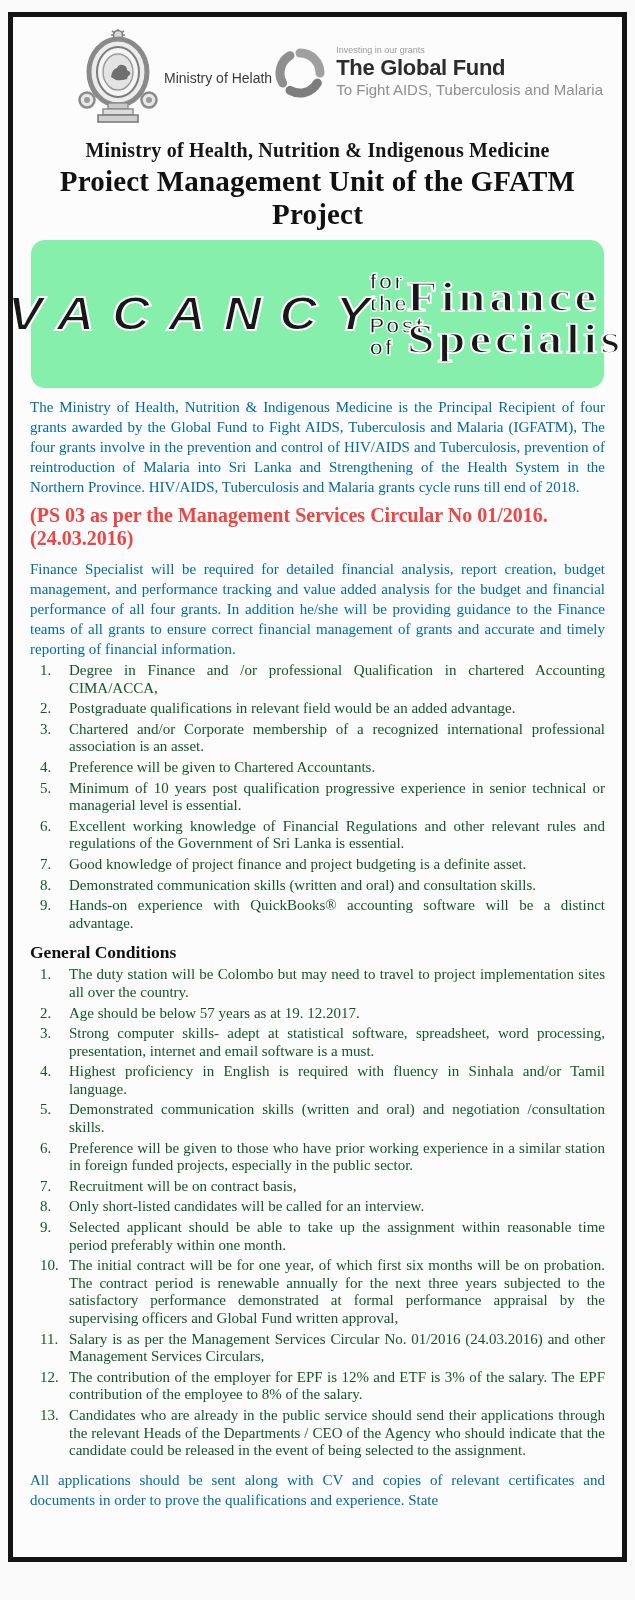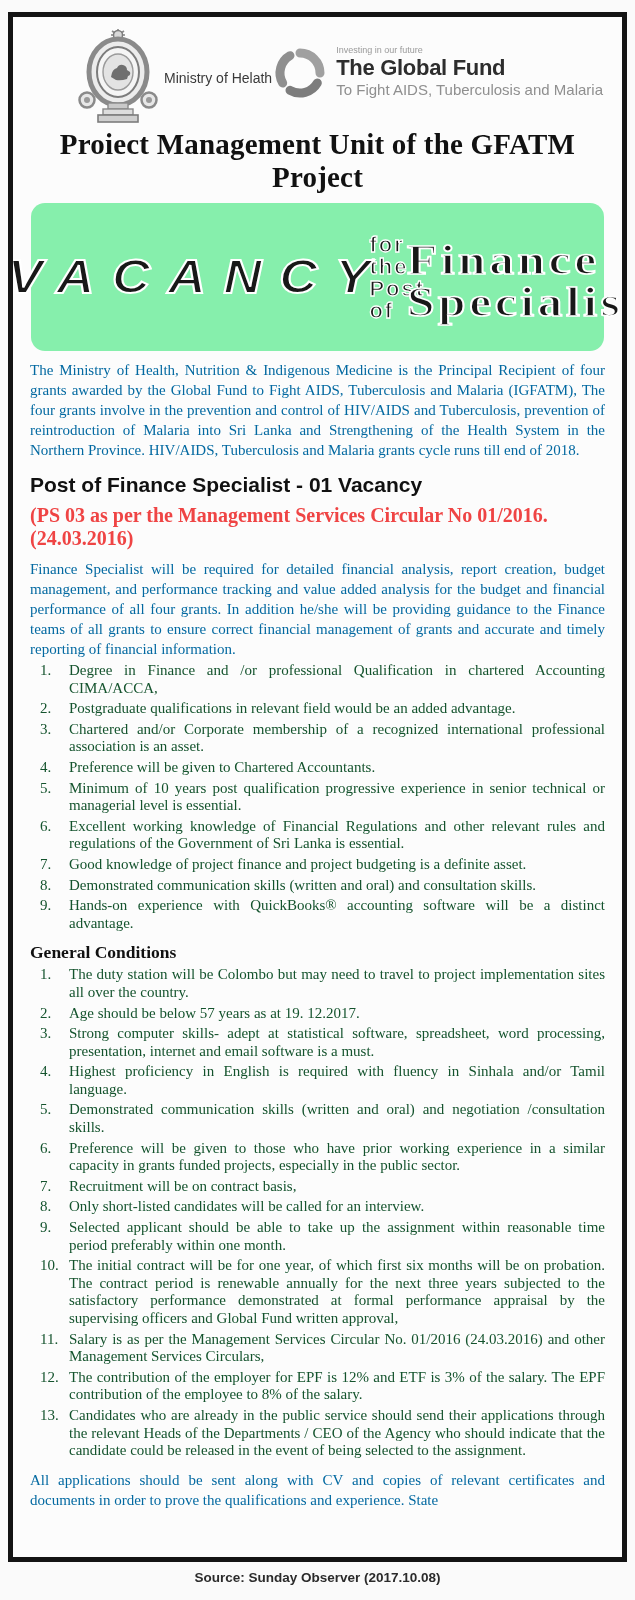--- a/index.html
+++ b/index.html
@@ -114,38 +114,38 @@
               <g transform="rotate(120 28 28)">
                   <path d="M28 8 A20 20 0 0 1 48 28" stroke="#7d7d7d" stroke-width="9"></path>
                 </g>
               <g transform="rotate(240 28 28)">
                   <path d="M28 8 A20 20 0 0 1 48 28" stroke="#8f8f8f" stroke-width="9"></path>
                 </g>
             </g>
           </svg>
         </span>
         <div class="gf-text">
-          <span class="gf-tagline-top">Investing in our future</span>
+          <span class="gf-tagline-top">Investing in our grants</span>
           <span class="gf-name">The Global Fund</span>
           <span class="gf-tagline-bottom">To Fight AIDS, Tuberculosis and Malaria</span>
         </div>
       </div>
     </div>
 
+    <div class="title1">Ministry of Health, Nutrition &amp; Indigenous Medicine</div>
     <div class="title2">Proiect Management Unit of the GFATM Project</div>
 
     <div class="banner">
       <div class="banner-line1">VACANCY</div>
       <div class="banner-line2">for the Post of</div>
       <div class="banner-line3">Finance Specialist</div>
     </div>
 
     <p class="para">The Ministry of Health, Nutrition &amp; Indigenous Medicine is the Principal Recipient of four grants awarded by the Global Fund to Fight AIDS, Tuberculosis and Malaria (IGFATM), The four grants involve in the prevention and control of HIV/AIDS and Tuberculosis, prevention of reintroduction of Malaria into Sri Lanka and Strengthening of the Health System in the Northern Province. HIV/AIDS, Tuberculosis and Malaria grants cycle runs till end of 2018.</p>
 
-    <div class="post-heading">Post of Finance Specialist - 01 Vacancy</div>
     <div class="post-sub">(PS 03 as per the Management Services Circular No 01/2016. (24.03.2016)</div>
     <p class="para">Finance Specialist will be required for detailed financial analysis, report creation, budget management, and performance tracking and value added analysis for the budget and financial performance of all four grants. In addition he/she will be providing guidance to the Finance teams of all grants to ensure correct financial management of grants and accurate and timely reporting of financial information.</p>
 
     <ol class="num-list">
       <li>Degree in Finance and /or professional Qualification in chartered Accounting CIMA/ACCA,</li>
       <li>Postgraduate qualifications in relevant field would be an added advantage.</li>
       <li>Chartered and/or Corporate membership of a recognized international professional association is an asset.</li>
       <li>Preference will be given to Chartered Accountants.</li>
       <li>Minimum of 10 years post qualification progressive experience in senior technical or managerial level is essential.</li>
       <li>Excellent working knowledge of Financial Regulations and other relevant rules and regulations of the Government of Sri Lanka is essential.</li>
@@ -154,28 +154,27 @@
       <li>Hands-on experience with QuickBooks® accounting software will be a distinct advantage.</li>
     </ol>
 
     <div class="section-heading">General Conditions</div>
     <ol class="num-list">
       <li>The duty station will be Colombo but may need to travel to project implementation sites all over the country.</li>
       <li>Age should be below 57 years as at 19. 12.2017.</li>
       <li>Strong computer skills- adept at statistical software, spreadsheet, word processing, presentation, internet and email software is a must.</li>
       <li>Highest proficiency in English is required with fluency in Sinhala and/or Tamil language.</li>
       <li>Demonstrated communication skills (written and oral) and negotiation /consultation skills.</li>
-      <li>Preference will be given to those who have prior working experience in a similar capacity in grants funded projects, especially in the public sector.</li>
+      <li>Preference will be given to those who have prior working experience in a similar station in foreign funded projects, especially in the public sector.</li>
       <li>Recruitment will be on contract basis,</li>
       <li>Only short-listed candidates will be called for an interview.</li>
       <li>Selected applicant should be able to take up the assignment within reasonable time period preferably within one month.</li>
       <li>The initial contract will be for one year, of which first six months will be on probation. The contract period is renewable annually for the next three years subjected to the satisfactory performance demonstrated at formal performance appraisal by the supervising officers and Global Fund written approval,</li>
       <li>Salary is as per the Management Services Circular No. 01/2016 (24.03.2016) and other Management Services Circulars,</li>
       <li>The contribution of the employer for EPF is 12% and ETF is 3% of the salary. The EPF contribution of the employee to 8% of the salary.</li>
       <li>Candidates who are already in the public service should send their applications through the relevant Heads of the Departments / CEO of the Agency who should indicate that the candidate could be released in the event of being selected to the assignment.</li>
     </ol>
 
     <p class="para closing"><span>All applications should be sent along with CV and copies of relevant certificates and documents in order to prove the qualifications and experience. State </span></p>
 
   </div>
 
-  <div class="source-line">Source: Sunday Observer (2017.10.08)</div>
 </div>
 
 </body></html>

